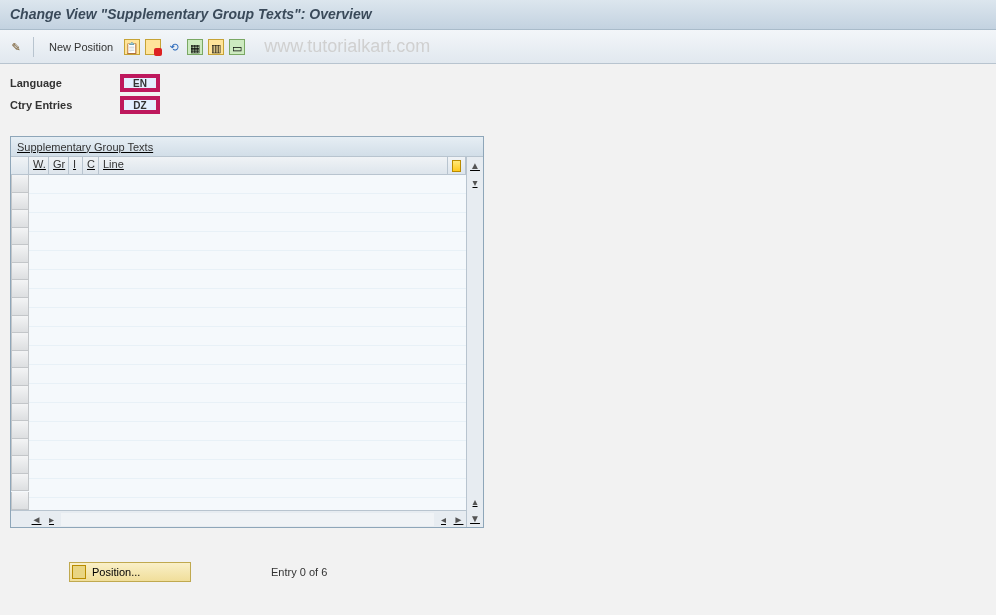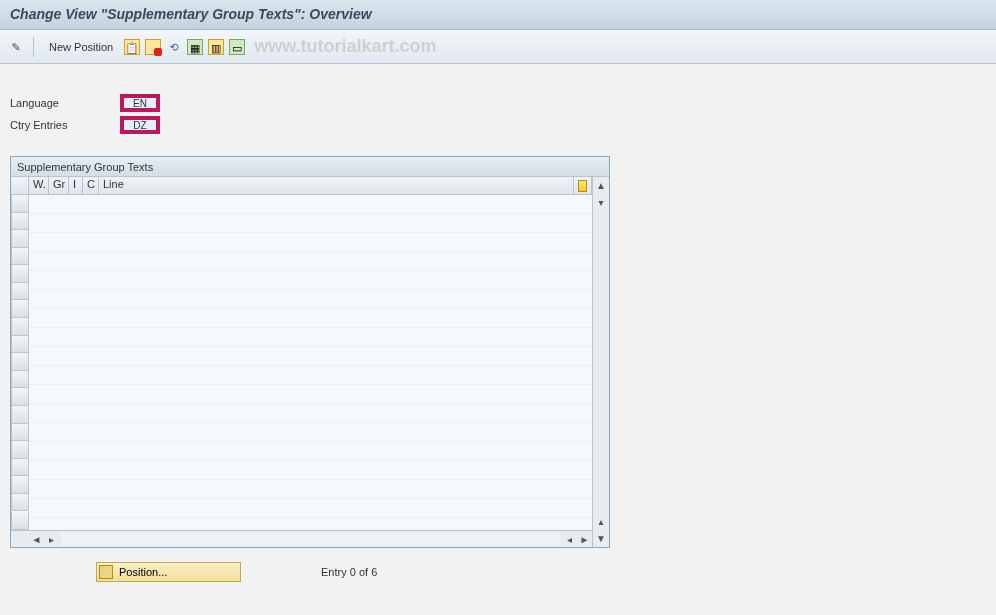--- a/index.html
+++ b/index.html
@@ -3,28 +3,28 @@
   <meta charset="utf-8">
   <style>
     * { margin:0; padding:0; box-sizing:border-box; font-family:Arial,Helvetica,sans-serif; }
     body { width:996px; height:615px; background:#f2f2f2; overflow:hidden; position:relative; }
     .title-bar { height:30px; background:linear-gradient(#dce6ee,#c3d2e0); padding:5px 10px; border-bottom:1px solid #a9bbca; }
     .title-bar span { font-size:14px; font-weight:bold; font-style:italic; color:#3a4a5a; }
     .toolbar { height:34px; background:linear-gradient(#f3f6f9,#e1e8ef); padding:0 8px; border-bottom:1px solid #b8c4cf; display:flex; align-items:center; gap:5px; }
     .tbtn { width:16px; height:16px; display:inline-block; cursor:pointer; font-size:11px; line-height:16px; text-align:center; }
     .sep { width:1px; height:20px; background:#b8c4cf; margin:0 4px; }
     .new-entries { font-size:11px; color:#333; cursor:pointer; padding:0 6px; }
-    .watermark { font-size:18px; color:#d0d0d0; font-weight:bold; margin-left:4px; }
-    .header-fields { padding:28px 10px 10px; font-size:11px; color:#333; }
+    .watermark { font-size:18px; color:#d0d0d0; font-weight:normal; margin-left:14px; }
+    .header-fields { padding:8px 10px 10px; font-size:11px; color:#333;font-weight:bold; }
     .header-fields .row { display:flex; align-items:center; height:22px; }
     .header-fields .lbl { width:110px; }
     .header-fields .val { width:40px; height:18px; border:4px solid #be185d; background:#e4efff; font-size:10px; display:flex; align-items:center; justify-content:center; }
     .header-fields .val.blank { background:#e4efff; }
 
-    .table-panel { margin:10px 10px 0 10px; width:600px; border:1px solid #8ea6b9; background:#fff; }
+    .table-panel { margin:10px 10px 0 10px; width:474px; border:1px solid #8ea6b9; background:#fff;text-decoration:underline; }
     .panel-title { height:20px; background:linear-gradient(#e6eef4,#d2dee8); border-bottom:1px solid #b8c4cf; padding:2px 6px; font-size:11px; color:#333; display:flex; align-items:center; justify-content:space-between; }
 
     .table-wrapper { position:relative; display:flex; height:370px; }
 
     .grid-area { flex:1; display:flex; flex-direction:column; overflow:hidden; }
     .col-head { display:flex; background:linear-gradient(#f0f3f6,#dde5ec); border-bottom:1px solid #b8c4cf; height:18px; font-size:11px; color:#333; }
     .ch { border-right:1px solid #b8c4cf; padding:1px 4px; }
     .c-sel{width:18px;}
     .c-w{width:20px;}
     .c-gr{width:20px;}
@@ -41,21 +41,21 @@
 
     .vbar { width:17px; background:#e7ecf1; display:flex; flex-direction:column; align-items:center; border-left:1px solid #b8c4cf; }
     .vbtn{width:15px;height:15px;font-size:10px;line-height:15px;text-align:center;margin:1px 0;color:#555;cursor:pointer;}
 
     .hbar { height:17px; background:#e7ecf1; border-top:1px solid #b8c4cf; display:flex; align-items:center; }
     .hbar .spacer-sel{width:18px;}
     .hbtn{width:15px;height:15px;font-size:10px;line-height:15px;text-align:center;color:#555;cursor:pointer;}
     .htrack{flex:1;background:#f0f3f6;height:13px;margin:0 2px;}
 
     .footer { position:absolute; bottom:28px; left:0; right:0; height:30px; display:flex; align-items:center; }
-    .pos-btn { margin-left:96px; width:145px; height:20px; border:1px solid #c0a94f; background:linear-gradient(#faf0c8,#f0de9a); font-size:11px; display:flex; align-items:center; cursor:pointer; }
+    .pos-btn { margin-left:69px; width:122px; height:20px; border:1px solid #c0a94f; background:linear-gradient(#faf0c8,#f0de9a); font-size:11px; display:flex; align-items:center; cursor:pointer; }
     .pos-btn .i{width:14px;height:14px;margin:0 6px 0 2px;background:#e9d582;border:1px solid #b98b00;}
     .entry-txt { margin-left:80px; font-size:11px; color:#333; }
   </style>
 </head>
 <body>
 
 <div class="title-bar">
   <span>Change View "Supplementary Group Texts": Overview</span>
 </div>
 

